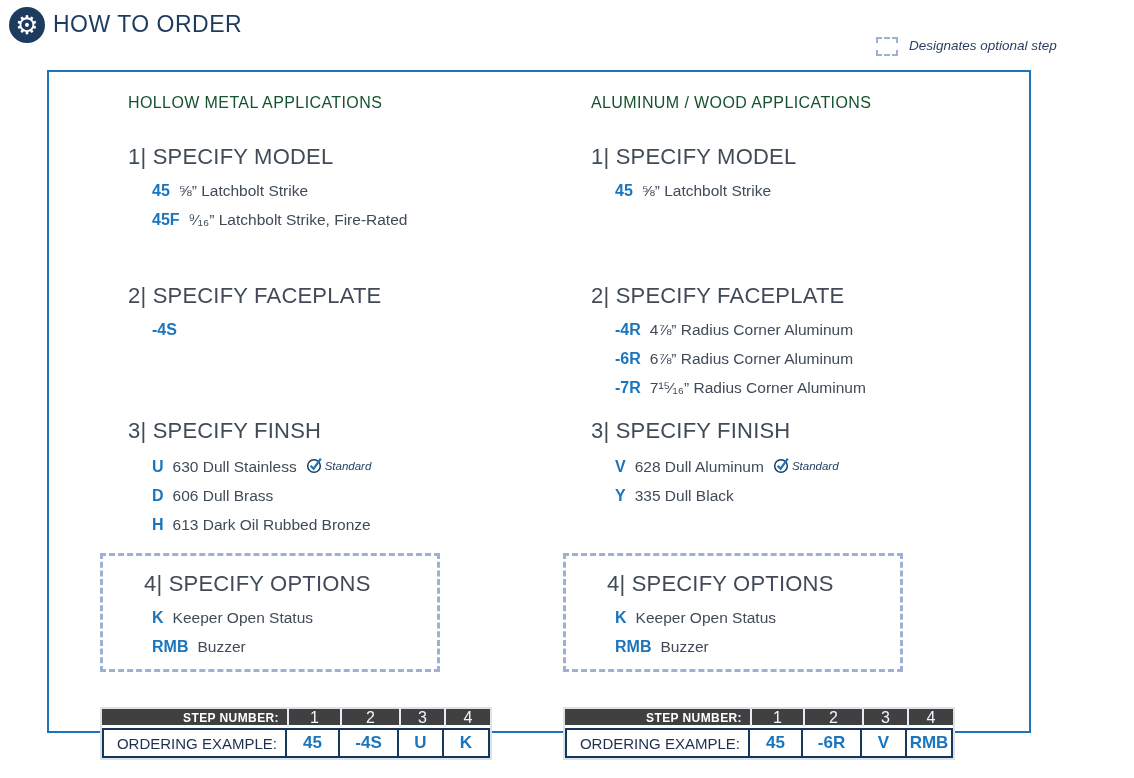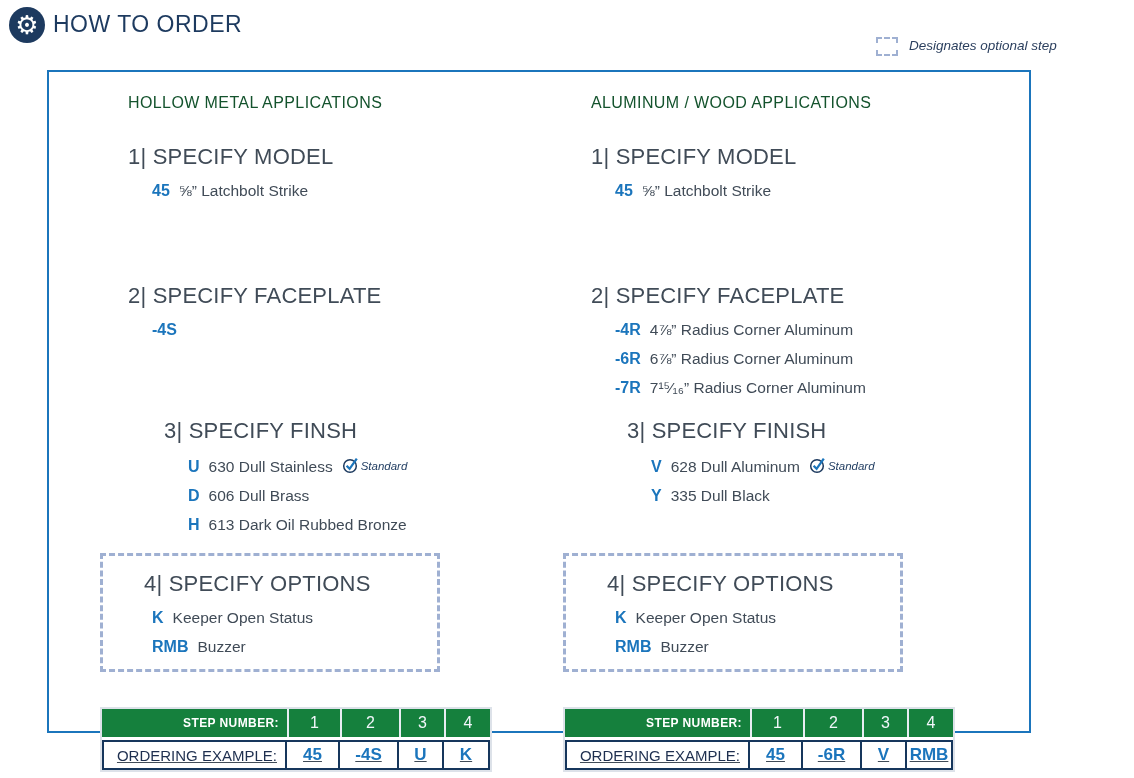--- a/index.html
+++ b/index.html
@@ -60,21 +60,21 @@
   .col-title {
     position:absolute; top:24px; left:28px;
     font-size:16px; letter-spacing:0.4px;
     color:#14532d; font-weight:400;
     white-space:nowrap;
   }
 
   .sec { position:absolute; left:28px; }
   .sec-model     { top:74px; }
   .sec-faceplate { top:213px; }
-  .sec-finish    { top:348px;margin-left:36px; }
+  .sec-finish    { top:348px; }
 
   .sec-heading {
     font-size:22px; font-weight:400; color:#404b57;
     letter-spacing:0.2px; margin-bottom:10px;
     white-space:nowrap;
   }
   .items { margin-left:24px; }
   .item {
     display:flex; align-items:baseline;
     margin-bottom:8px; line-height:21px;
@@ -109,33 +109,33 @@
   .otable {
     position:absolute; left:0; top:637px;
     width:392px;
     border:2px solid #dde2e9;
     background:#ffffff;
   }
   .hrow, .brow {
     display:grid;
     grid-template-columns:185px 53px 59px 45px 46px;
   }
-  .hrow { background:#15803d; height:28px; }
+  .hrow { background:#404040; height:16px; }
   .hrow .cell {
     display:flex; align-items:center; justify-content:center;
     color:#f2f6fb;
   }
   .hrow .cell + .cell { border-left:2px solid #e8edf3; }
   .hrow .label {
     justify-content:flex-end; padding-right:8px;
     font-size:12px; font-weight:700; letter-spacing:0.4px;
     color:#ffffff;
   }
   .hrow .num { font-size:16px; }
-  .brow { margin-top:3px; height:30px;text-decoration:underline; }
+  .brow { margin-top:3px; height:30px; }
   .brow .cell {
     display:flex; align-items:center; justify-content:center;
     border:2px solid #16365c; background:#ffffff;
   }
   .brow .cell + .cell { border-left:0; }
   .brow .label {
     justify-content:flex-end; padding-right:8px;
     font-size:15px; color:#1e2f4f;
   }
   .brow .val { font-size:17px; font-weight:700; color:#1b75bc; }
@@ -154,20 +154,24 @@
 
   <div class="column left">
     <div class="col-title">HOLLOW METAL APPLICATIONS</div>
 
     <section class="sec sec-model">
       <div class="sec-heading">1| SPECIFY MODEL</div>
       <div class="items">
         <div class="item">
           <span class="code">45</span>
           <span class="desc">⅝” Latchbolt Strike</span>
+        </div>
+        <div class="item">
+          <span class="code">45F</span>
+          <span class="desc">⁹⁄₁₆” Latchbolt Strike, Fire-Rated</span>
         </div>
       </div>
     </section>
 
     <section class="sec sec-faceplate">
       <div class="sec-heading">2| SPECIFY FACEPLATE</div>
       <div class="items">
         <div class="item">
           <span class="code">-4S</span>
         </div>

